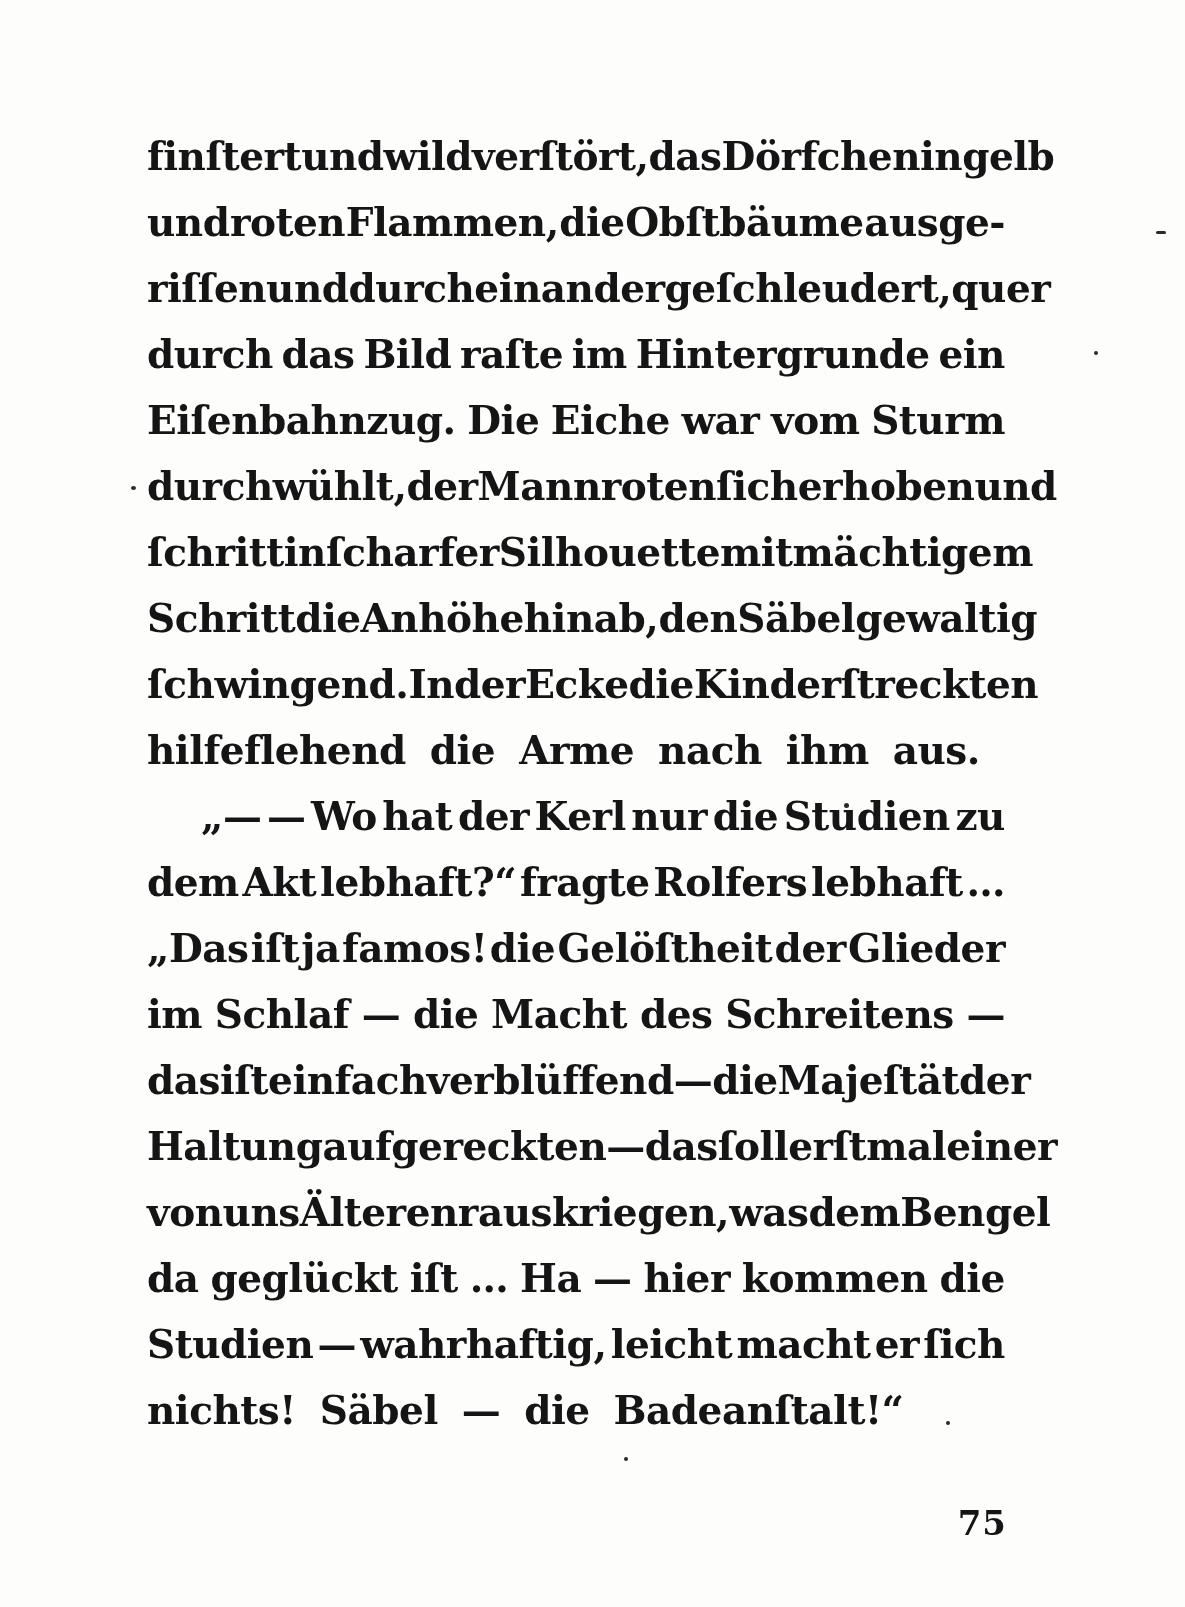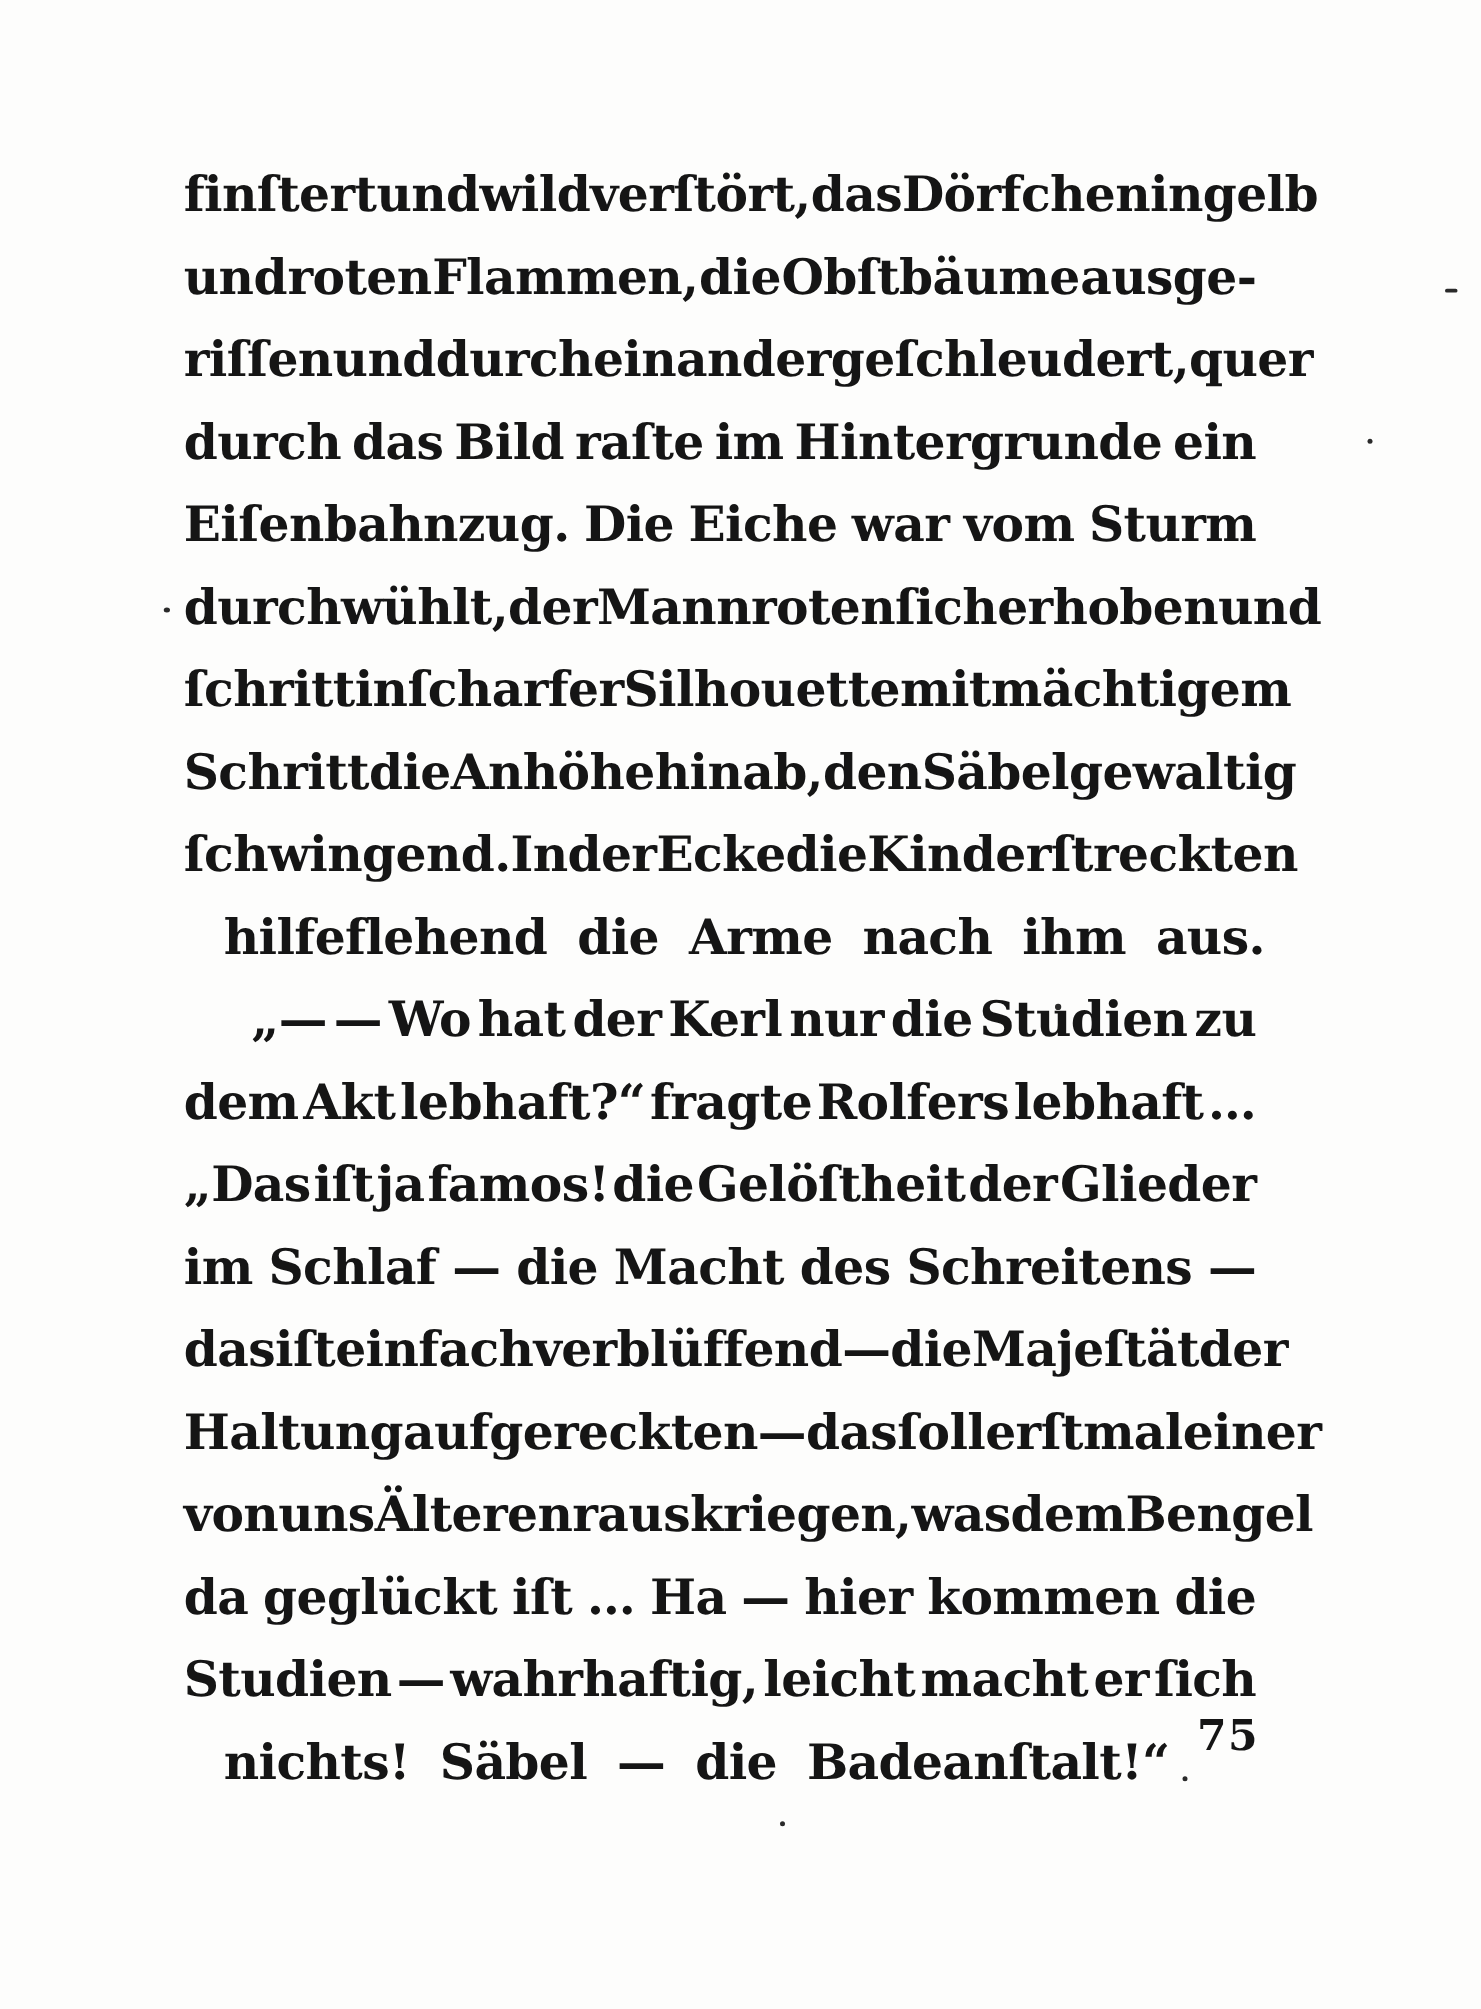--- a/index.html
+++ b/index.html
@@ -42,25 +42,24 @@
     display: flex;
     justify-content: space-between;
     align-items: baseline;
   }
   .jline span { display: inline-block; }
   .line-indent { padding-left: 54px; }
   .line-left {
     display: block;
     text-align: left;
     word-spacing: 0.28em;
-    margin-left: 32px;
   }
   .pagenum {
     position: absolute;
-    top: 1369px;
+    top: 1503px;
     right: 178px;
     font-size: 34px;
     font-weight: 700;
     color: var(--ink);
     letter-spacing: 1px;
   }
   .speck {
     position: absolute;
     background: #2a2a2a;
     border-radius: 50%;

